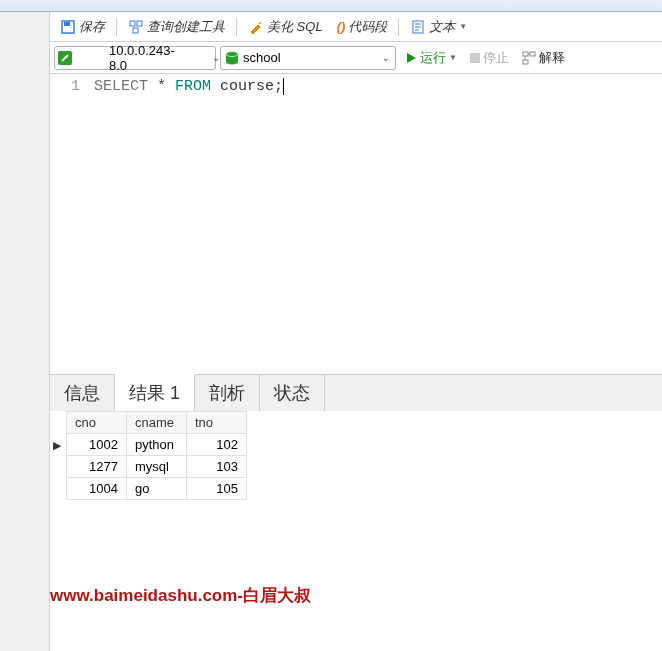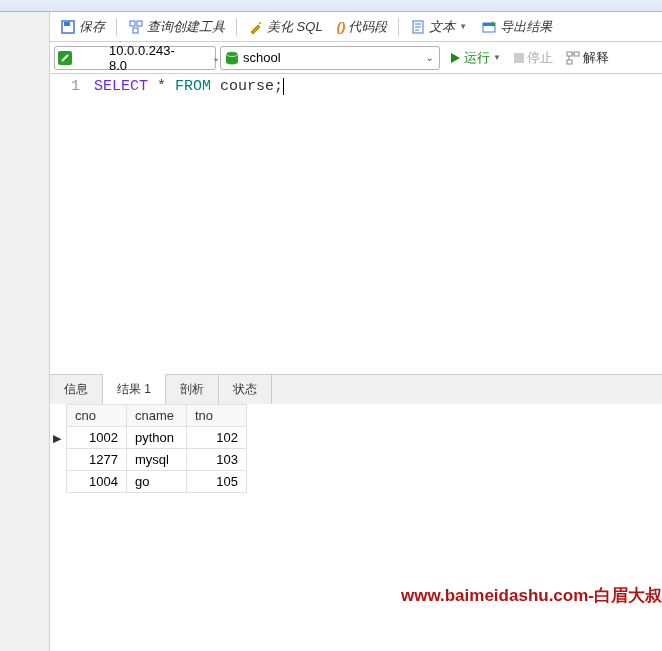--- a/index.html
+++ b/index.html
@@ -9,45 +9,45 @@
 .main { position: absolute; left: 50px; right: 0; top: 12px; bottom: 0; display: flex; flex-direction: column; }
 .toolbar1 { display: flex; align-items: center; height: 30px; padding: 0 4px; border-bottom: 1px solid #d0d0d0; gap: 2px; }
 .tb-item { display: inline-flex; align-items: center; padding: 2px 6px; cursor: pointer; gap: 3px; color: #333; font-style: italic; }
 .tb-sep { width: 1px; height: 18px; background: #ccc; margin: 0 3px; }
 .tb-icon { width: 16px; height: 16px; display: inline-flex; align-items: center; justify-content: center; }
 .tb-caret { font-size: 8px; color: #666; margin-left: 1px; }
 .orange { color: #e67817; font-weight: bold; }
 .toolbar2 { display: flex; align-items: center; height: 32px; padding: 2px 4px; border-bottom: 1px solid #d0d0d0; gap: 4px; }
 .combo { display: flex; align-items: center; height: 24px; border: 1px solid #b0b0b0; border-radius: 3px; background: #fff; padding: 0 2px; cursor: pointer; }
 .combo1 { width: 162px; gap: 34px; }
-.combo2 { width: 220px; }
+.combo2 { width: 176px; }
 .combo-icon { width: 18px; height: 18px; display: inline-flex; align-items: center; justify-content: center; margin-right: 2px; }
 .combo-text { flex: 1; font-size: 13px; }
 .combo-caret { font-size: 10px; color: #555; padding: 0 3px; }
 .run-btn { color: #1a8c1a; display: inline-flex; align-items: center; gap: 2px; cursor: pointer; padding: 2px 4px; }
 .stop-btn { color: #aaa; display: inline-flex; align-items: center; gap: 2px; padding: 2px 4px; }
 .explain-btn { display: inline-flex; align-items: center; gap: 2px; cursor: pointer; padding: 2px 4px; color: #333; }
 .editor { flex: 0 0 300px; display: flex; background: #fff; font-family: Consolas, "Courier New", monospace; font-size: 15px; }
 .gutter { width: 40px; text-align: right; padding: 4px 10px 4px 4px; color: #999; user-select: none; }
 .code { flex: 1; padding: 4px 4px; white-space: pre; }
-.kw-blue { color: #6d28d9; }
+.kw-blue { color: #737373; }
 .kw-teal { color: #008080; }
 .kw-txt { color: #333; }
 .cursor-bar { border-right: 1px solid #000; animation: blink 1s infinite; }
 @keyframes blink { 50% { border-color: transparent; } }
 .tabs { display: flex; border-top: 1px solid #ccc; background: #f0f0f0; }
-.tab { padding: 6px 14px; border-right: 1px solid #ccc; cursor: pointer; color: #333; font-size: 12px; }
+.tab { padding: 6px 14px; border-right: 1px solid #ccc; cursor: pointer; color: #333; font-size: 18px; }
 .tab.active { background: #fff; border-top: 1px solid #fff; margin-top: -1px; }
 .results { flex: 1; background: #fff; overflow: auto; position: relative; }
 .grid { border-collapse: collapse; font-size: 13px; margin-left: 16px; }
 .grid th, .grid td { border: 1px solid #e0e0e0; padding: 3px 8px; text-align: left; min-width: 60px; height: 22px; }
 .grid th { background: #f8f8f8; font-weight: normal; color: #333; }
 .grid td.num { text-align: right; }
 .row-ptr { position: absolute; left: 3px; color: #333; font-size: 11px; }
-.watermark { position: absolute; bottom: 44px; width: 100%; text-align: right; font-size: 17px; font-weight: bold; color: #b01515; font-family: Arial, sans-serif; }
+.watermark { position: absolute; bottom: 44px; width: 100%; text-align: left; font-size: 17px; font-weight: bold; color: #b01515; font-family: Arial, sans-serif; }
 svg { display: block; }
 </style>
 </head>
 <body>
 
 <div class="topbar"></div>
 <div class="left-gutter"></div>
 
 <div class="main">
 
@@ -91,30 +91,20 @@
       <span class="tb-icon">
         <svg width="16" height="16">
             <rect x="3" y="2" width="10" height="12" fill="none" stroke="#3a7bd5"></rect>
             <line x1="5" y1="5" x2="11" y2="5" stroke="#3a7bd5"></line>
             <line x1="5" y1="8" x2="11" y2="8" stroke="#3a7bd5"></line>
             <line x1="5" y1="11" x2="9" y2="11" stroke="#3a7bd5"></line>
           </svg>
       </span>
       <span>文本</span>
       <span class="tb-caret">▼</span>
-    </span>
-    <span class="tb-item">
-      <span class="tb-icon">
-        <svg width="16" height="16">
-            <rect x="2" y="4" width="12" height="9" fill="none" stroke="#3a7bd5"></rect>
-            <rect x="2" y="4" width="12" height="3" fill="#3a7bd5"></rect>
-            <path d="M11 2 L14 5 L11 8" fill="#2a9d2a"></path>
-          </svg>
-      </span>
-      <span>导出结果</span>
     </span>
   </div>
 
   <div class="toolbar2">
     <div class="combo combo1">
       <span class="combo-icon">
         <svg width="16" height="16">
             <rect x="1" y="1" width="14" height="14" rx="2" fill="#2a9d2a"></rect>
             <path d="M5 11 L11 5" stroke="#fff" stroke-width="2"></path>
           </svg>

